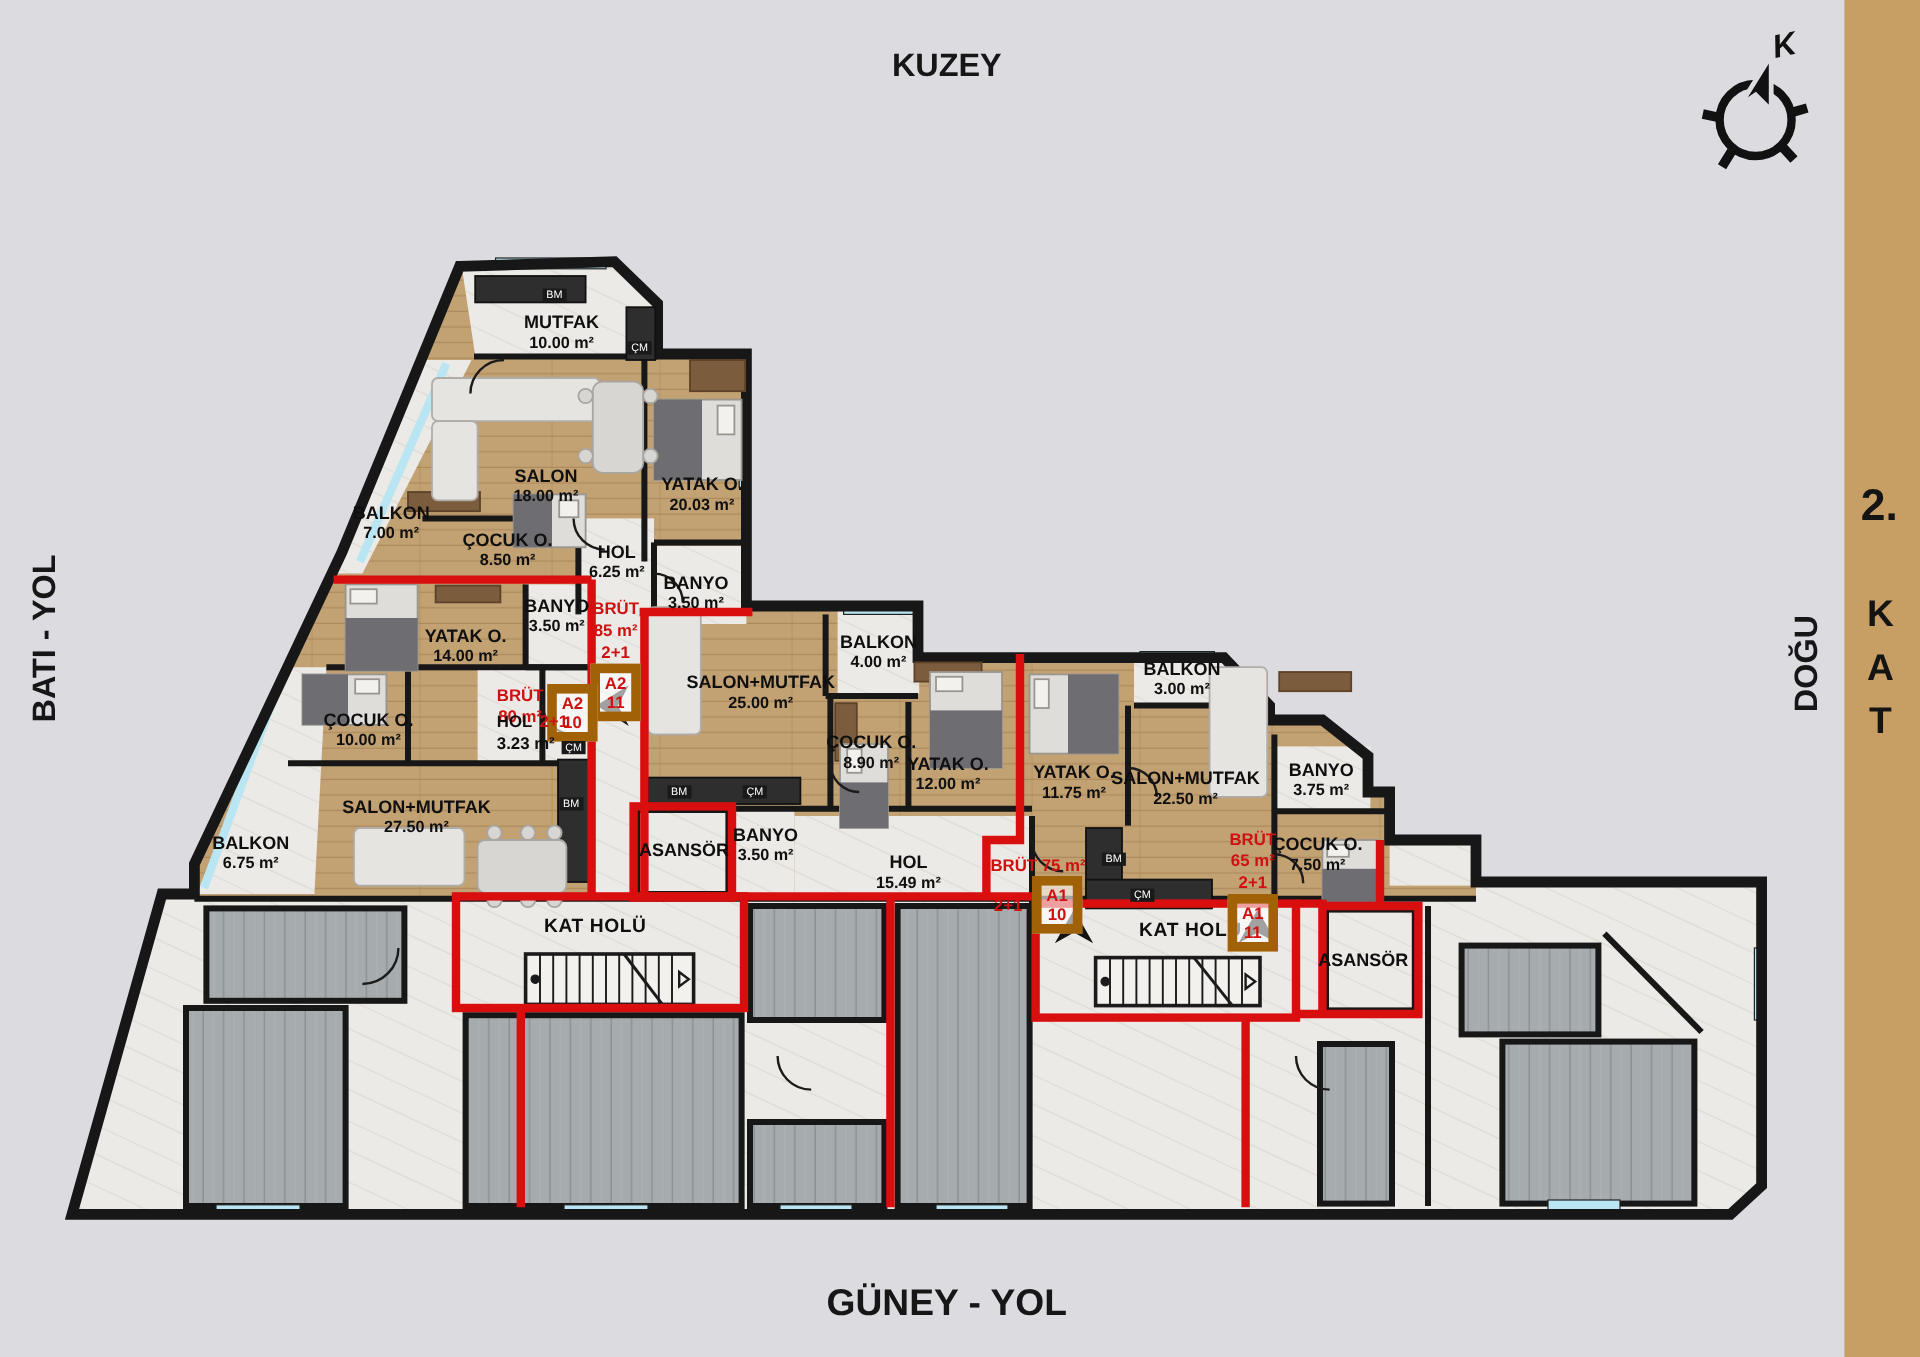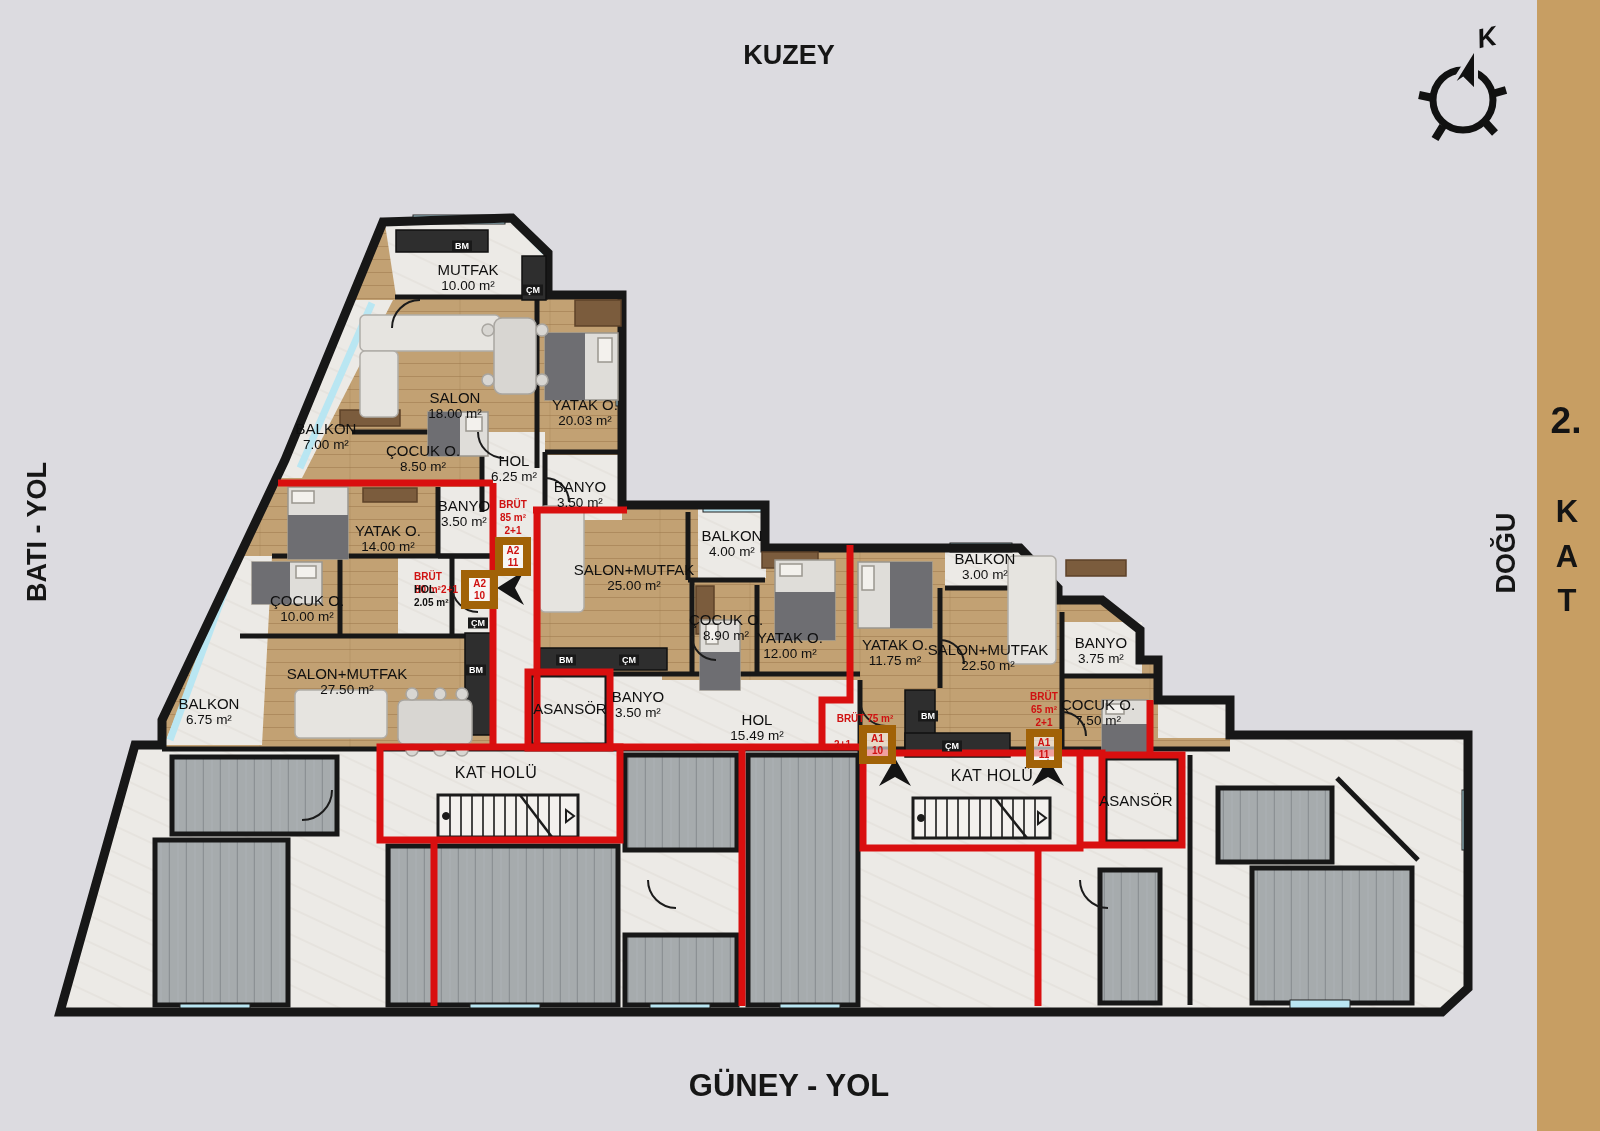--- a/index.html
+++ b/index.html
@@ -1,25 +1,25 @@
 <!DOCTYPE html>
 <html><head>
 <meta charset="utf-8">
 <style>
   html,body{margin:0;padding:0;background:#dcdbe0;}
   .stage{position:relative;width:1600px;height:1131px;background:#dcdbe0;
          font-family:"Liberation Sans",sans-serif;overflow:hidden;}
   .plan-svg{position:absolute;left:0;top:0;}
-  .lbl{position:absolute;transform:translate(-50%,-50%);text-align:center;font-weight:400;
+  .lbl{position:absolute;transform:translate(-50%,-50%);text-align:center;font-weight:700;
        color:#0f0f0f;line-height:1.15;white-space:nowrap;font-size:15px;}
   .lbl .ar{display:block;font-size:13.5px;}
   .lbl.big{font-size:16px;letter-spacing:.5px;}
   .chip{position:absolute;transform:translate(-50%,-50%);background:#191919;color:#fff;
-        font-size:9px;font-weight:700;padding:1px 3px;line-height:1;}
-  .badge{position:absolute;color:#cf1111;font-weight:700;font-size:10px;
+        font-size:9px;font-weight:400;padding:1px 3px;line-height:1;}
+  .badge{position:absolute;color:#cf1111;font-weight:700;font-size:14px;
          text-align:center;line-height:1.3;}
   .badge .bx{border:8px solid #a16207;padding:0 4px;display:inline-block;line-height:1.15;
              background:rgba(255,255,255,.6);}
   .dir{position:absolute;transform:translate(-50%,-50%);font-weight:700;color:#161616;}
   .dir.rot{transform:translate(-50%,-50%) rotate(-90deg);}
   .tanbar{position:absolute;right:0;top:0;width:63px;height:100%;background:#c79e63;}
   .floor-num{position:absolute;transform:translate(-50%,-50%);font-weight:700;color:#141414;font-size:37px;}
   .floor-letter{position:absolute;transform:translate(-50%,-50%);font-weight:700;color:#141414;font-size:31px;}
   .compass-k{position:absolute;transform:translate(-50%,-50%) rotate(-12deg);
              font-weight:700;font-style:italic;font-size:27px;color:#111;}
@@ -355,21 +355,21 @@
         </div>
       <div class="bx">
           <span style="display:block;">A2</span>
           <span style="display:block;">10</span>
         </div>
     </div>
     <div style="display:flex;justify-content:flex-start;gap:6px;margin-top:-26px;">
       <span style="color:#0f0f0f;">HOL</span>
       <span>2+1</span>
     </div>
-    <div style="color:#0f0f0f;text-align:left;">2.05 m²</div>
+    <div style="color:#0f0f0f;text-align:left;">3.23 m²</div>
   </div>
   <div class="badge" style="left:818px;top:712px;width:94px;">
     <div>BRÜT 75 m²</div>
     <div style="display:flex;justify-content:center;gap:8px;align-items:center;">
       <span>2+1</span>
       <span class="bx">
           <span style="display:block;">A1</span>
           <span style="display:block;">10</span>
         </span>
     </div>

